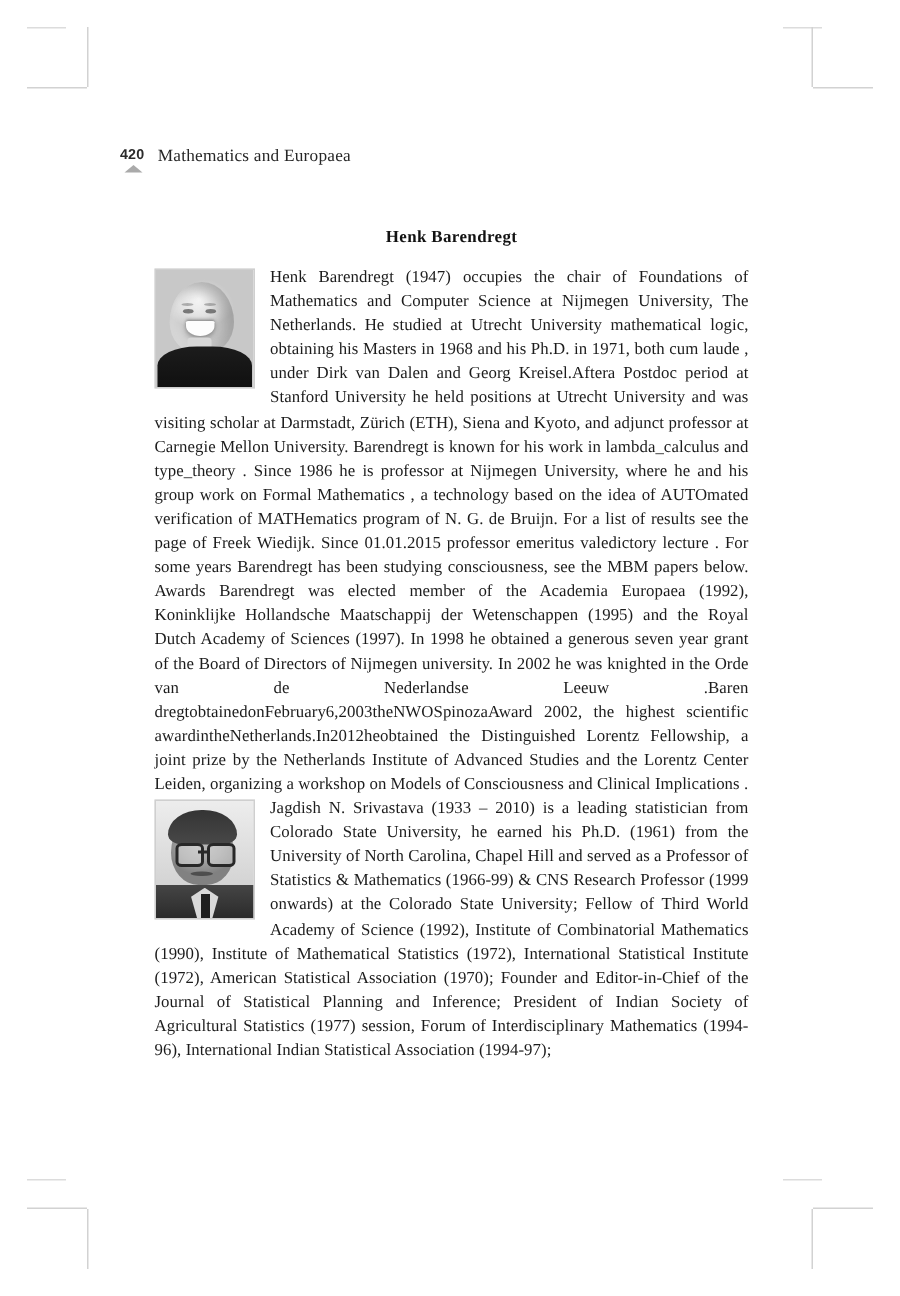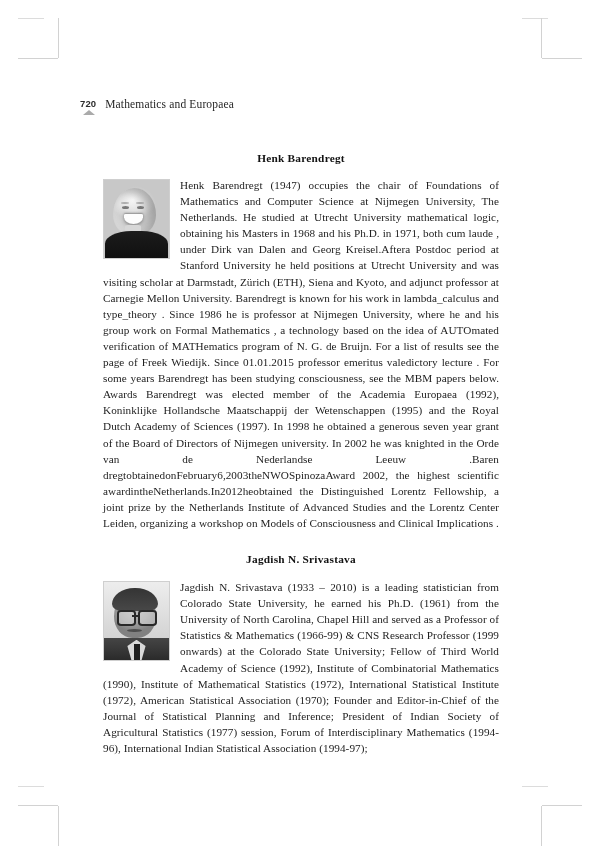--- a/index.html
+++ b/index.html
@@ -287,21 +287,21 @@
 <div class="crop crop-br">
   <div class="h"></div>
   <div class="v"></div>
   <div class="h2"></div>
 </div>
 
 <div class="page">
 
   <div class="running-head">
     <div class="folio-wrap">
-      <div class="folio">720</div>
+      <div class="folio">420</div>
       <div class="folio-mark"></div>
     </div>
     <div class="head-title">Mathematics and Europaea</div>
   </div>
 
   <div class="textblock">
 
     <div class="section first">
       <h2 class="sec-title">Henk Barendregt</h2>
       <div class="body-text clearfix">
@@ -314,21 +314,20 @@
           <div class="p1-eye r"></div>
           <div class="p1-smile"></div>
           <div class="p1-neck"></div>
           <div class="p1-body"></div>
         </div>
         <span>Henk Barendregt (1947) occupies the chair of Foundations of Mathematics and Computer Science at Nijmegen University, The Netherlands. He studied at Utrecht University mathematical logic, obtaining his Masters in 1968 and his Ph.D. in 1971, both cum laude , under Dirk van Dalen and Georg Kreisel.Aftera Postdoc period at Stanford University he held positions at Utrecht University and was visiting scholar at Darmstadt, Zürich (ETH), Siena and Kyoto, and adjunct professor at Carnegie Mellon University. Barendregt is known for his work in lambda_calculus and type_theory . Since 1986 he is professor at Nijmegen University, where he and his group work on Formal Mathematics , a technology based on the idea of AUTOmated verification of MATHematics program of N. G. de Bruijn. For a list of results see the page of Freek Wiedijk. Since 01.01.2015 professor emeritus valedictory lecture . For some years Barendregt has been studying consciousness, see the MBM papers below. Awards Barendregt was elected member of the Academia Europaea (1992), Koninklijke Hollandsche Maatschappij der Wetenschappen (1995) and the Royal Dutch Academy of Sciences (1997). In 1998 he obtained a generous seven year grant of the Board of Directors of Nijmegen university. In 2002 he was knighted in the Orde van de Nederlandse Leeuw .Baren dregtobtainedonFebruary6,2003theNWOSpinozaAward 2002, the highest scientific awardintheNetherlands.In2012heobtained the Distinguished Lorentz Fellowship, a joint prize by the Netherlands Institute of Advanced Studies and the Lorentz Center Leiden, organizing a workshop on Models of Consciousness and Clinical Implications .</span>
       </div>
     </div>
 
     <div class="section second">
-      <h2 class="sec-title">Jagdish N. Srivastava</h2>
       <div class="body-text clearfix">
         <div class="photo photo-2">
           <div class="bg"></div>
           <div class="p2-head"></div>
           <div class="p2-hair"></div>
           <div class="p2-glass l"></div>
           <div class="p2-glass r"></div>
           <div class="p2-bridge"></div>
           <div class="p2-mouth"></div>
           <div class="p2-body"></div>

